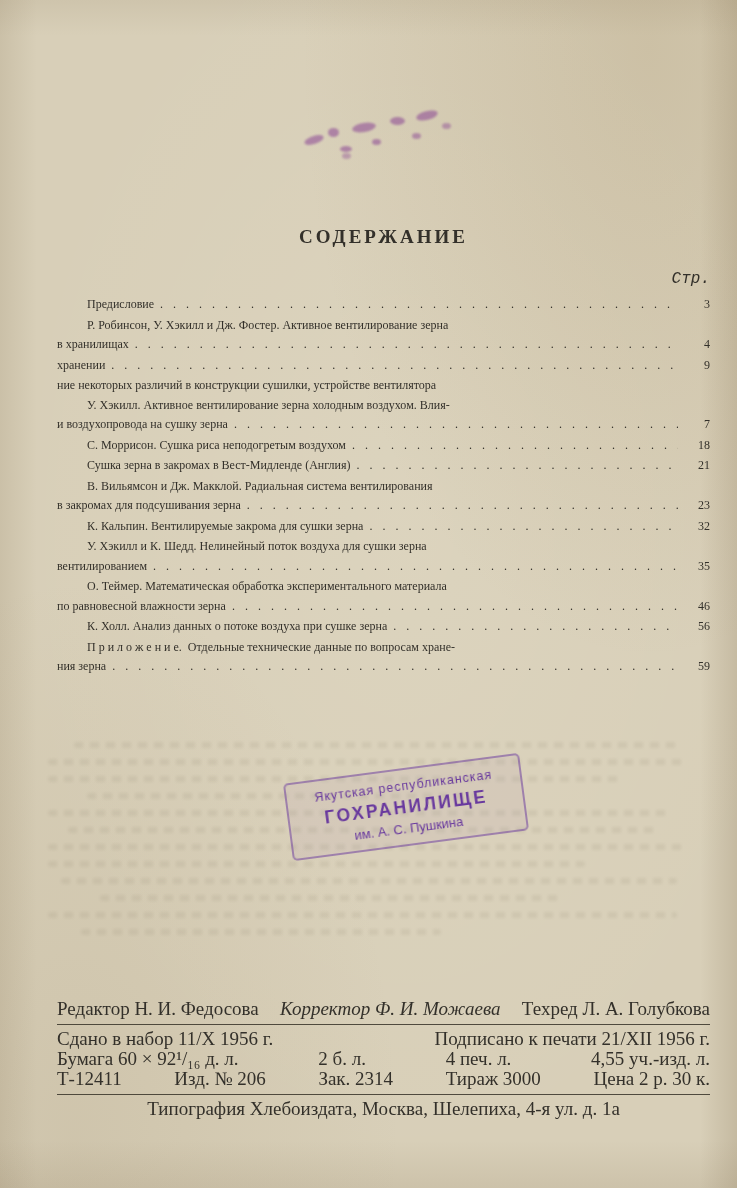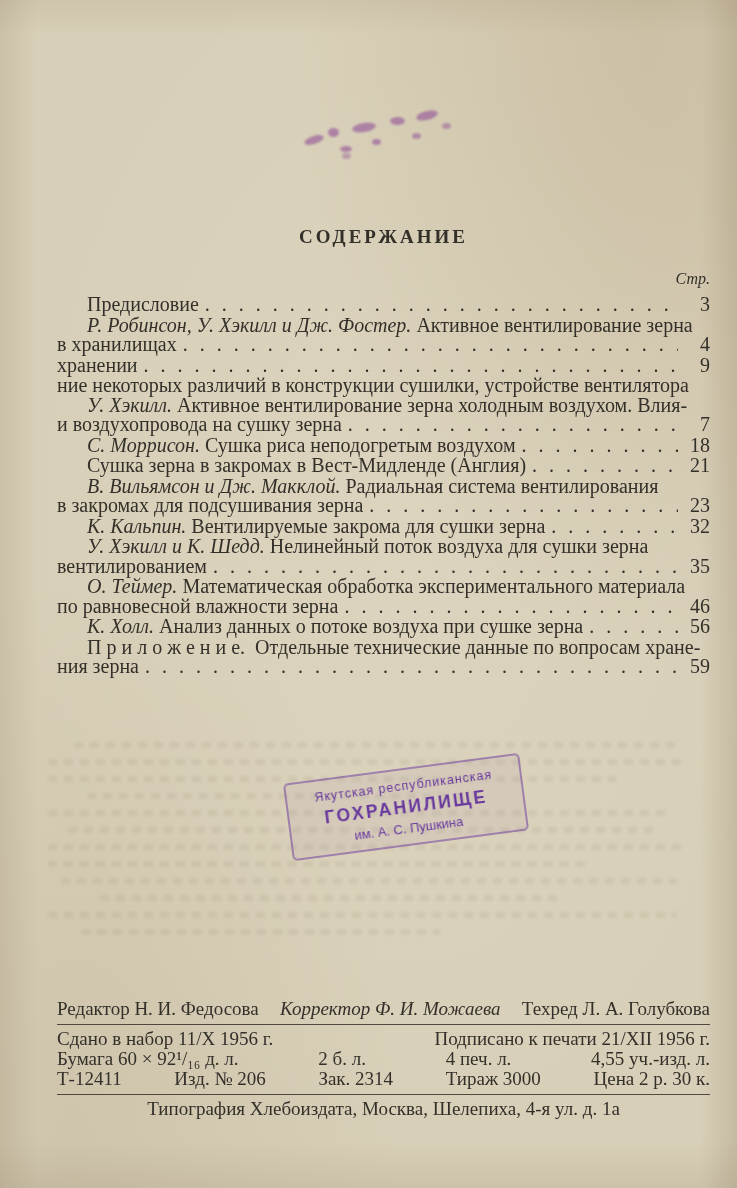--- a/index.html
+++ b/index.html
@@ -16,26 +16,26 @@
       radial-gradient(ellipse at 55% 45%, rgba(255,252,240,0.10), transparent 70%),
       linear-gradient(90deg, rgba(120,100,68,0.14), transparent 5%, transparent 95%, rgba(120,100,68,0.20)),
       linear-gradient(0deg, rgba(120,100,68,0.12), transparent 4%, transparent 97%, rgba(120,100,68,0.10)),
       #d8cfb8;
   }
   .content{position:absolute;left:57px;right:27px;top:0;}
   .title{
     margin-top:226px;text-align:center;
     font-size:19px;font-weight:bold;letter-spacing:3px;
   }
-  .page-col{margin-top:22px;text-align:right;font-style:italic;font-size:16px;}
-  .toc{margin-top:7px;font-size:20px;line-height:19.5px;}
+  .page-col{margin-top:22px;text-align:right;font-style:italic;font-size:16px;font-family:Liberation Mono, monospace;}
+  .toc{margin-top:7px;font-size:12px;line-height:19.5px;}
   .toc-entry{margin-bottom:1px;}
   .toc-line{display:flex;align-items:baseline;white-space:pre;}
   .toc-line.first{padding-left:30px;}
-  .authors{font-style:italic;}
+  .authors{}
   .leader{
     flex:1 1 0;min-width:0;overflow:hidden;white-space:nowrap;
     letter-spacing:3.5px;margin:0 4px 0 6px;
   }
   .pg{flex:none;width:28px;text-align:right;}
   
   .smudge{position:absolute;left:298px;top:106px;width:176px;height:64px;filter:blur(1.1px);opacity:.85;}
   .smudge span{position:absolute;border-radius:50%;background:rgba(116,28,138,0.5);}
   .b1{left:6px;top:30px;width:20px;height:8px;transform:rotate(-18deg);}
   .b2{left:30px;top:22px;width:11px;height:9px;}

